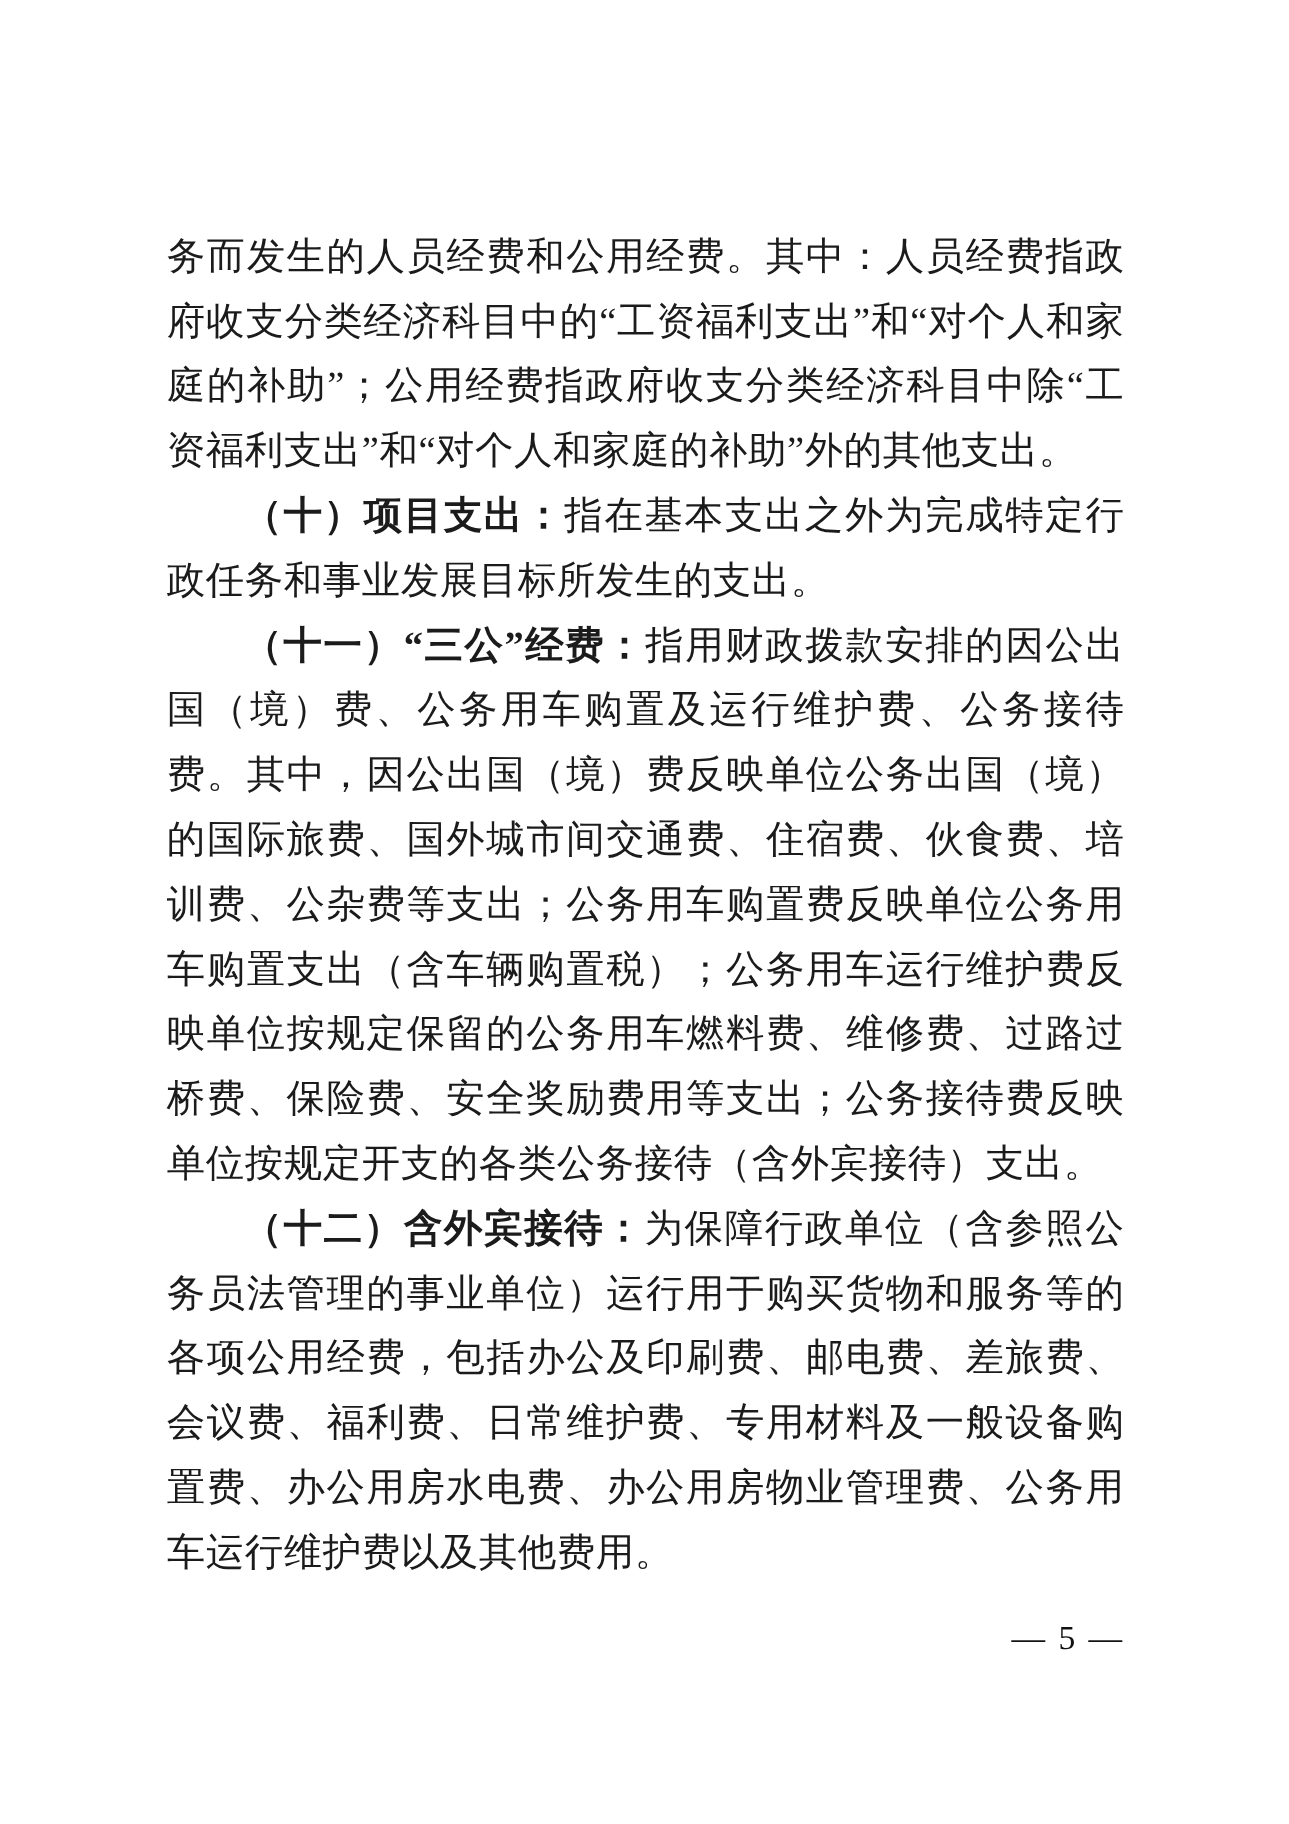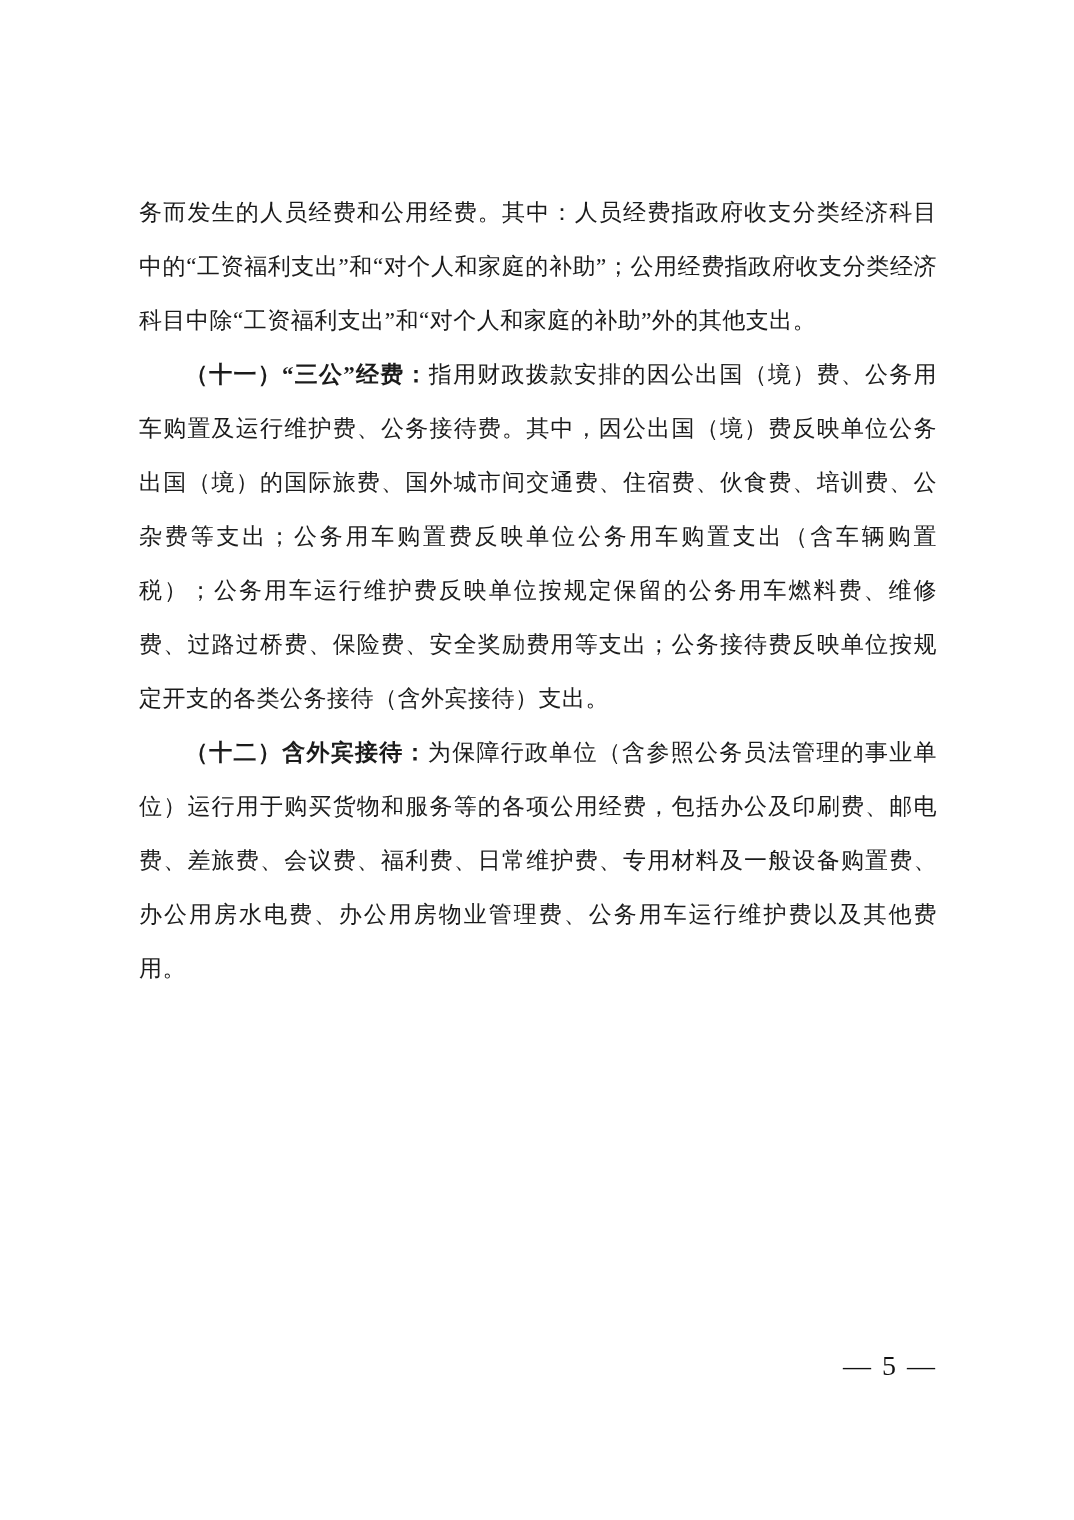--- a/index.html
+++ b/index.html
@@ -15,21 +15,21 @@
     background: #ffffff;
     font-family: "Liberation Serif", "DejaVu Serif", serif;
     color: #1b1b1b;
     overflow: hidden;
   }
   .content {
     position: absolute;
     left: 139px;
     top: 186px;
     width: 798px;
-    font-size: 23px;
+    font-size: 32px;
     line-height: 54px;
     text-align: justify;
     text-justify: inter-ideograph;
     letter-spacing: 0.5px;
   }
   .para {
     margin: 0;
     padding: 0;
     text-indent: 2em;
   }
@@ -51,20 +51,21 @@
 </style>
 </head>
 <body>
 
 <div class="page">
 
   <div class="content">
 
     <p class="para no-indent"><span class="lead"></span><span>务而发生的人员经费和公用经费。其中：人员经费指政府收支分类经济科目中的“工资福利支出”和“对个人和家庭的补助”；公用经费指政府收支分类经济科目中除“工资福利支出”和“对个人和家庭的补助”外的其他支出。</span></p>
 
+    <p class="para"><span class="lead">（十）项目支出：</span><span>指在基本支出之外为完成特定行政任务和事业发展目标所发生的支出。</span></p>
 
     <p class="para"><span class="lead">（十一）“三公”经费：</span><span>指用财政拨款安排的因公出国（境）费、公务用车购置及运行维护费、公务接待费。其中，因公出国（境）费反映单位公务出国（境）的国际旅费、国外城市间交通费、住宿费、伙食费、培训费、公杂费等支出；公务用车购置费反映单位公务用车购置支出（含车辆购置税）；公务用车运行维护费反映单位按规定保留的公务用车燃料费、维修费、过路过桥费、保险费、安全奖励费用等支出；公务接待费反映单位按规定开支的各类公务接待（含外宾接待）支出。</span></p>
 
     <p class="para"><span class="lead">（十二）含外宾接待：</span><span>为保障行政单位（含参照公务员法管理的事业单位）运行用于购买货物和服务等的各项公用经费，包括办公及印刷费、邮电费、差旅费、会议费、福利费、日常维护费、专用材料及一般设备购置费、办公用房水电费、办公用房物业管理费、公务用车运行维护费以及其他费用。</span></p>
 
 
   </div>
 
   <div class="page-number">— 5 —</div>
 

